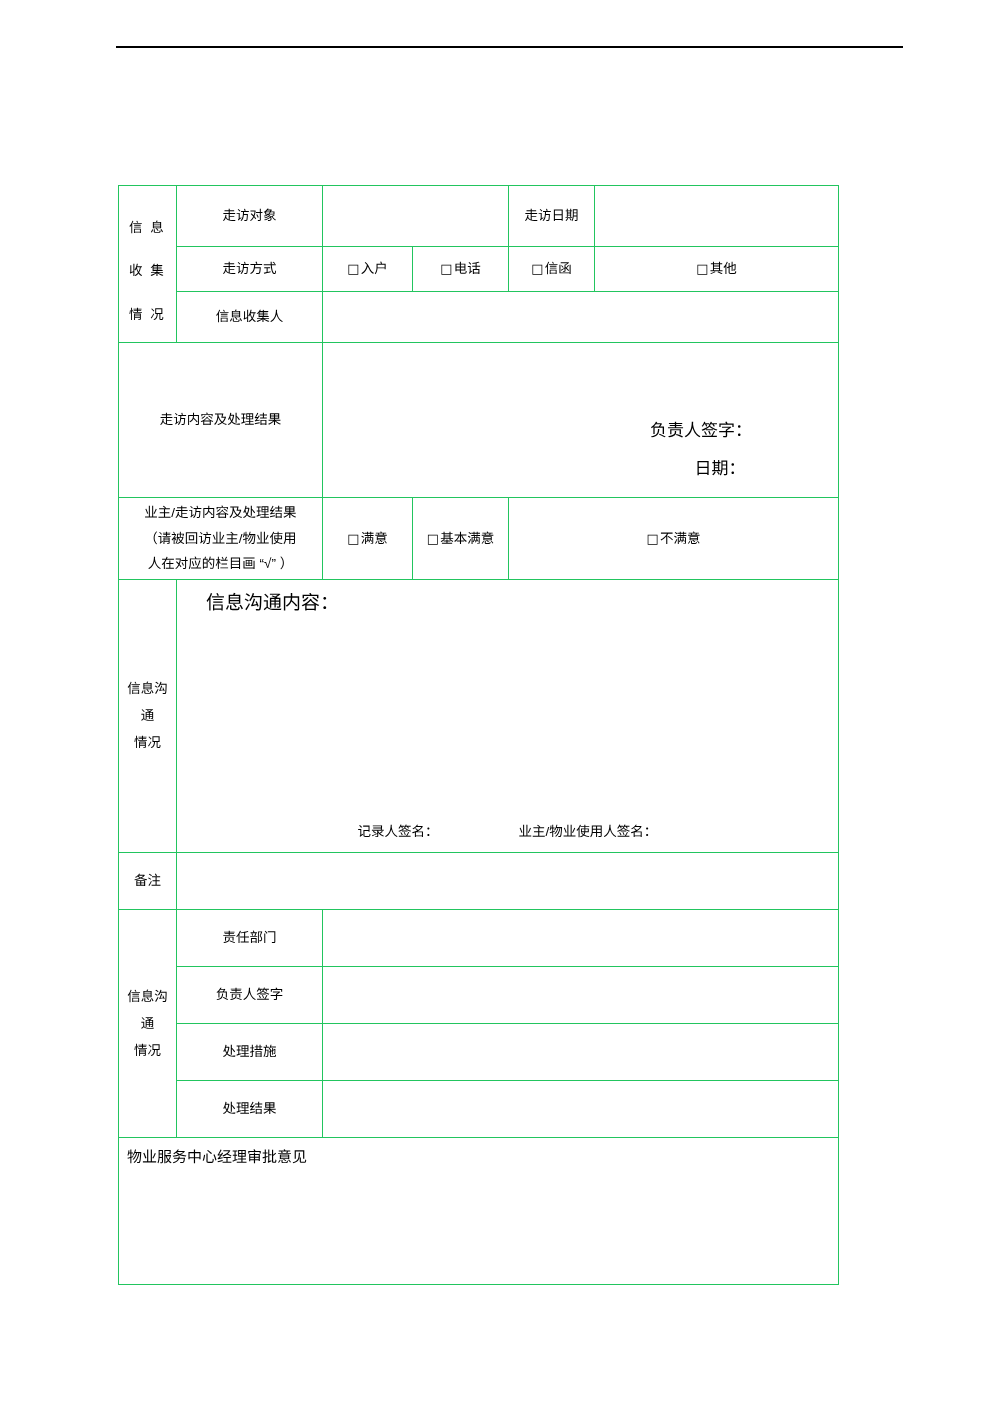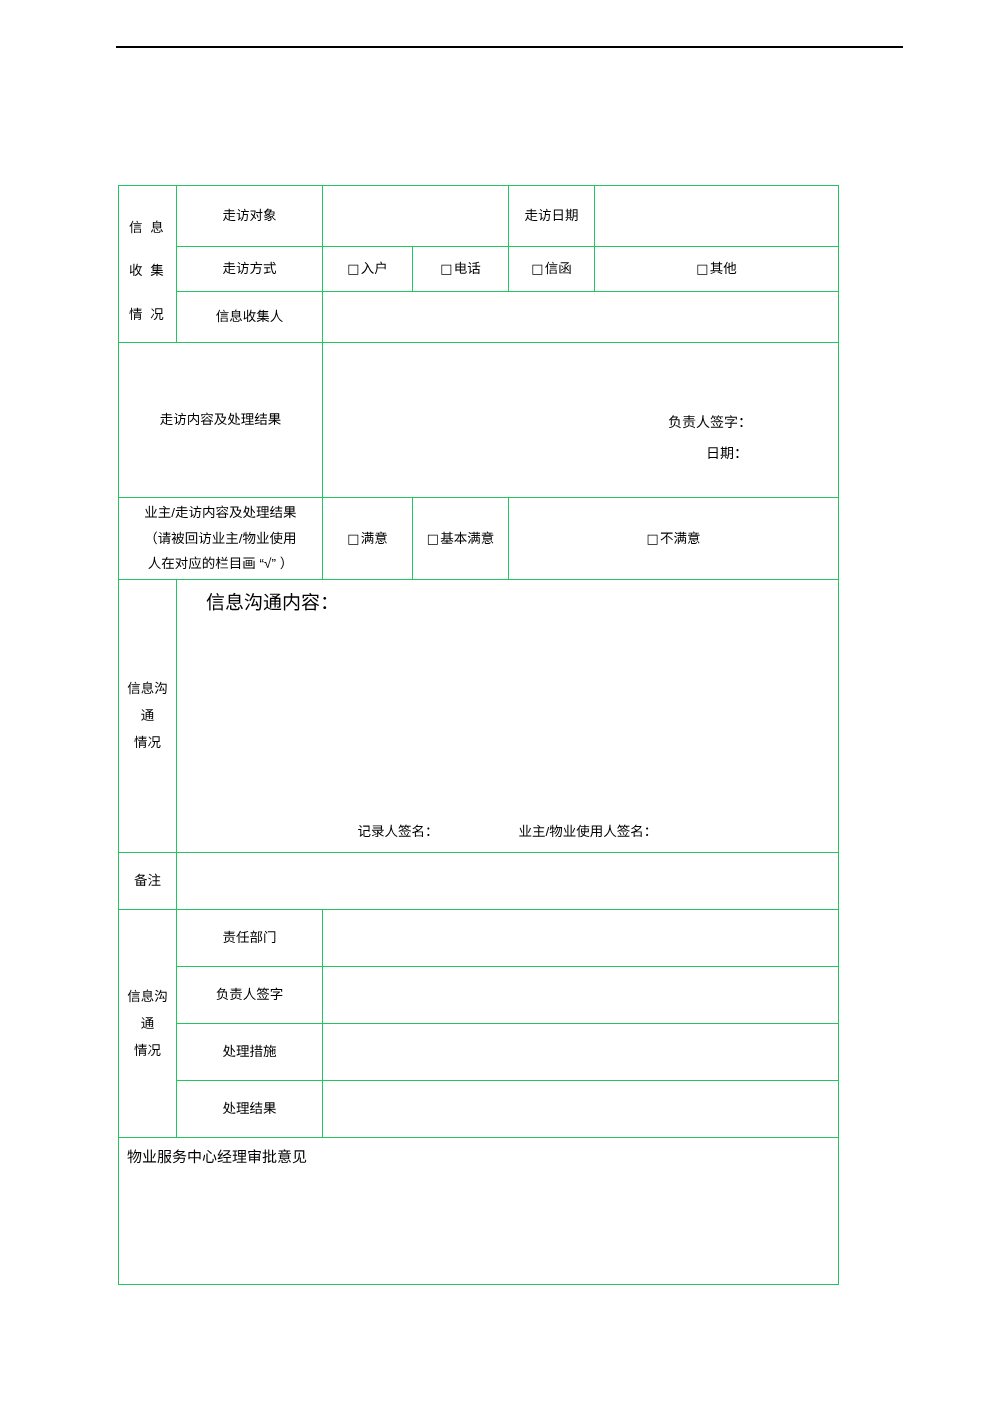--- a/index.html
+++ b/index.html
@@ -90,23 +90,23 @@
   }
 
   
   .content-cell {
     position: relative;
     height: 150px;
   }
   .sig-block {
     position: absolute;
     right: 86px;
-    bottom: 28px;
-    text-align: left;
-    font-size: 14px;
+    bottom: 10px;
+    text-align: center;
+    font-size: 17px;
     line-height: 2.2;
   }
   .sig-block .sig-row { display: block; white-space: nowrap; }
   .sig-indent { padding-left: 38px; }
 
   
   .comm-cell {
     position: relative;
     height: 268px;
     text-align: left;

